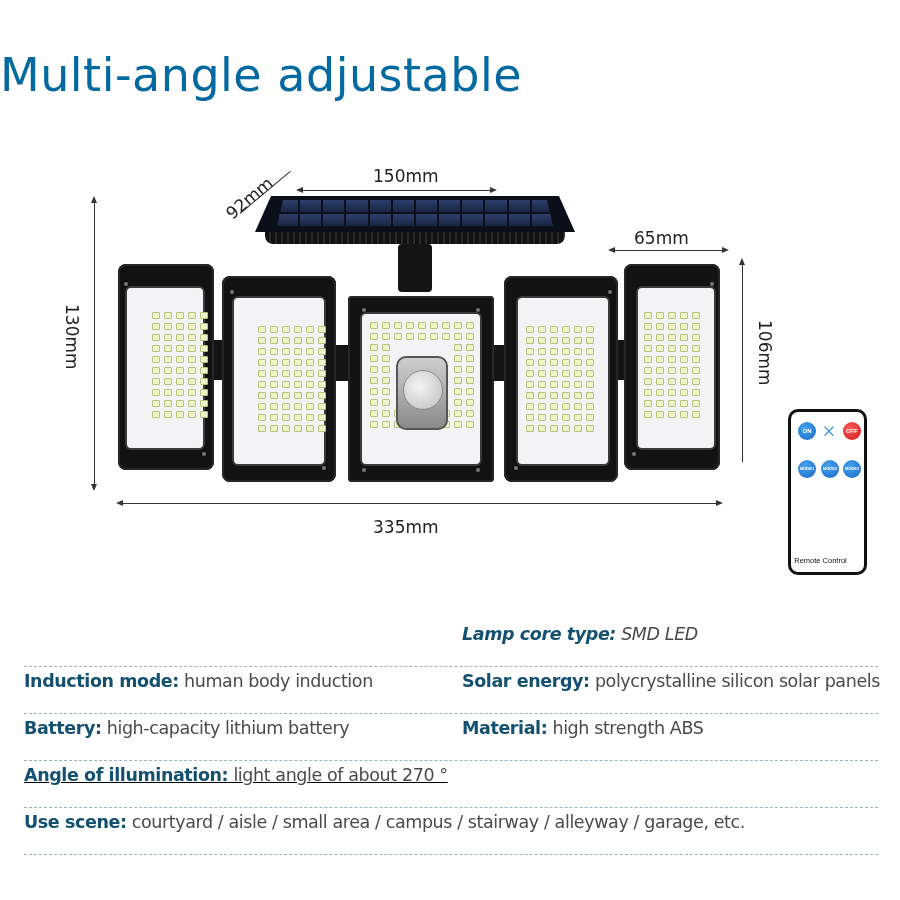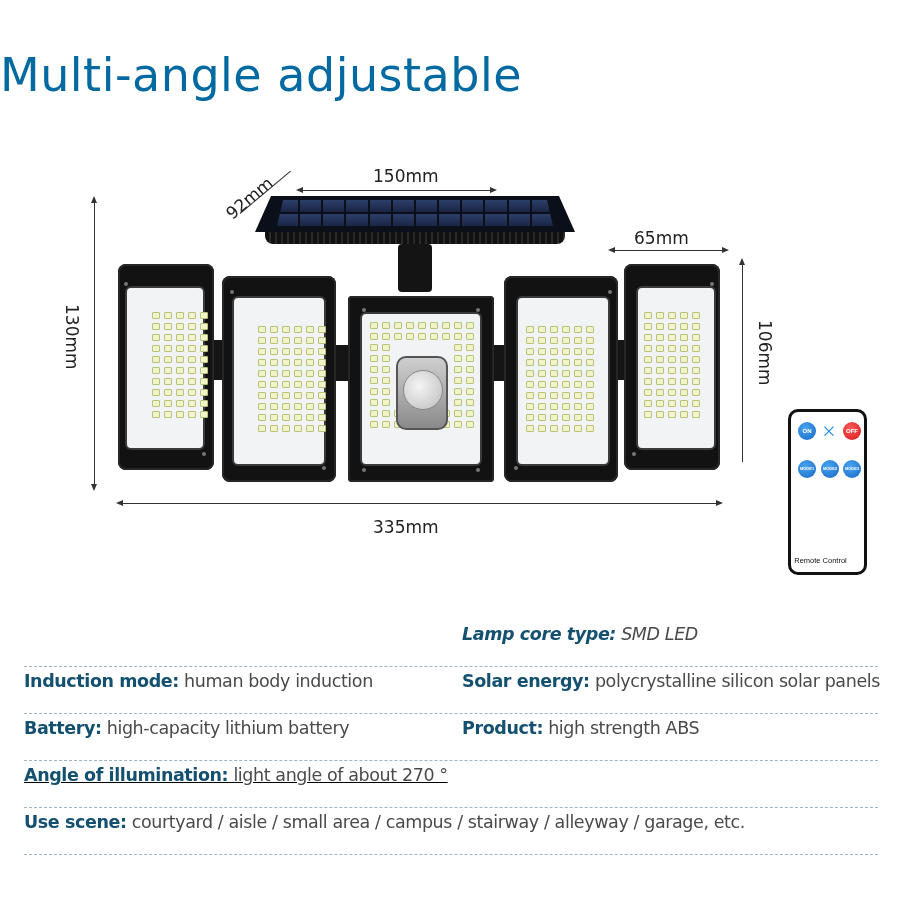--- a/index.html
+++ b/index.html
@@ -499,21 +499,21 @@
 <div class="specs">
   <div class="spec-row" style="top:0;">
     <div class="spec-item" style="left:438px;font-style:italic;"><span class="k">Lamp core type:</span><span class="v"> SMD LED</span></div>
   </div>
   <div class="spec-row" style="top:47px;">
     <div class="spec-item" style="left:438px;"><span class="k">Solar energy:</span><span class="v"> polycrystalline silicon solar panels</span></div>
     <div class="spec-item" style="left:0;"><span class="k">Induction mode:</span><span class="v"> human body induction</span></div>
   </div>
   <div class="spec-row" style="top:94px;">
     <div class="spec-item" style="left:0;"><span class="k">Battery:</span><span class="v"> high-capacity lithium battery</span></div>
-    <div class="spec-item" style="left:438px;"><span class="k">Product:</span><span class="v"> high strength ABS</span></div>
+    <div class="spec-item" style="left:438px;"><span class="k">Material:</span><span class="v"> high strength ABS</span></div>
   </div>
   <div class="spec-row" style="top:141px;">
     <div class="spec-item" style="left:0;text-decoration:underline;"><span class="k">Angle of illumination:</span><span class="v"> light angle of about 270 °</span></div>
   </div>
   <div class="spec-row" style="top:188px;">
     <div class="spec-item" style="left:0;"><span class="k">Use scene:</span><span class="v"> courtyard / aisle / small area / campus / stairway / alleyway / garage, etc.</span></div>
   </div>
 </div>
 
 </body></html>

